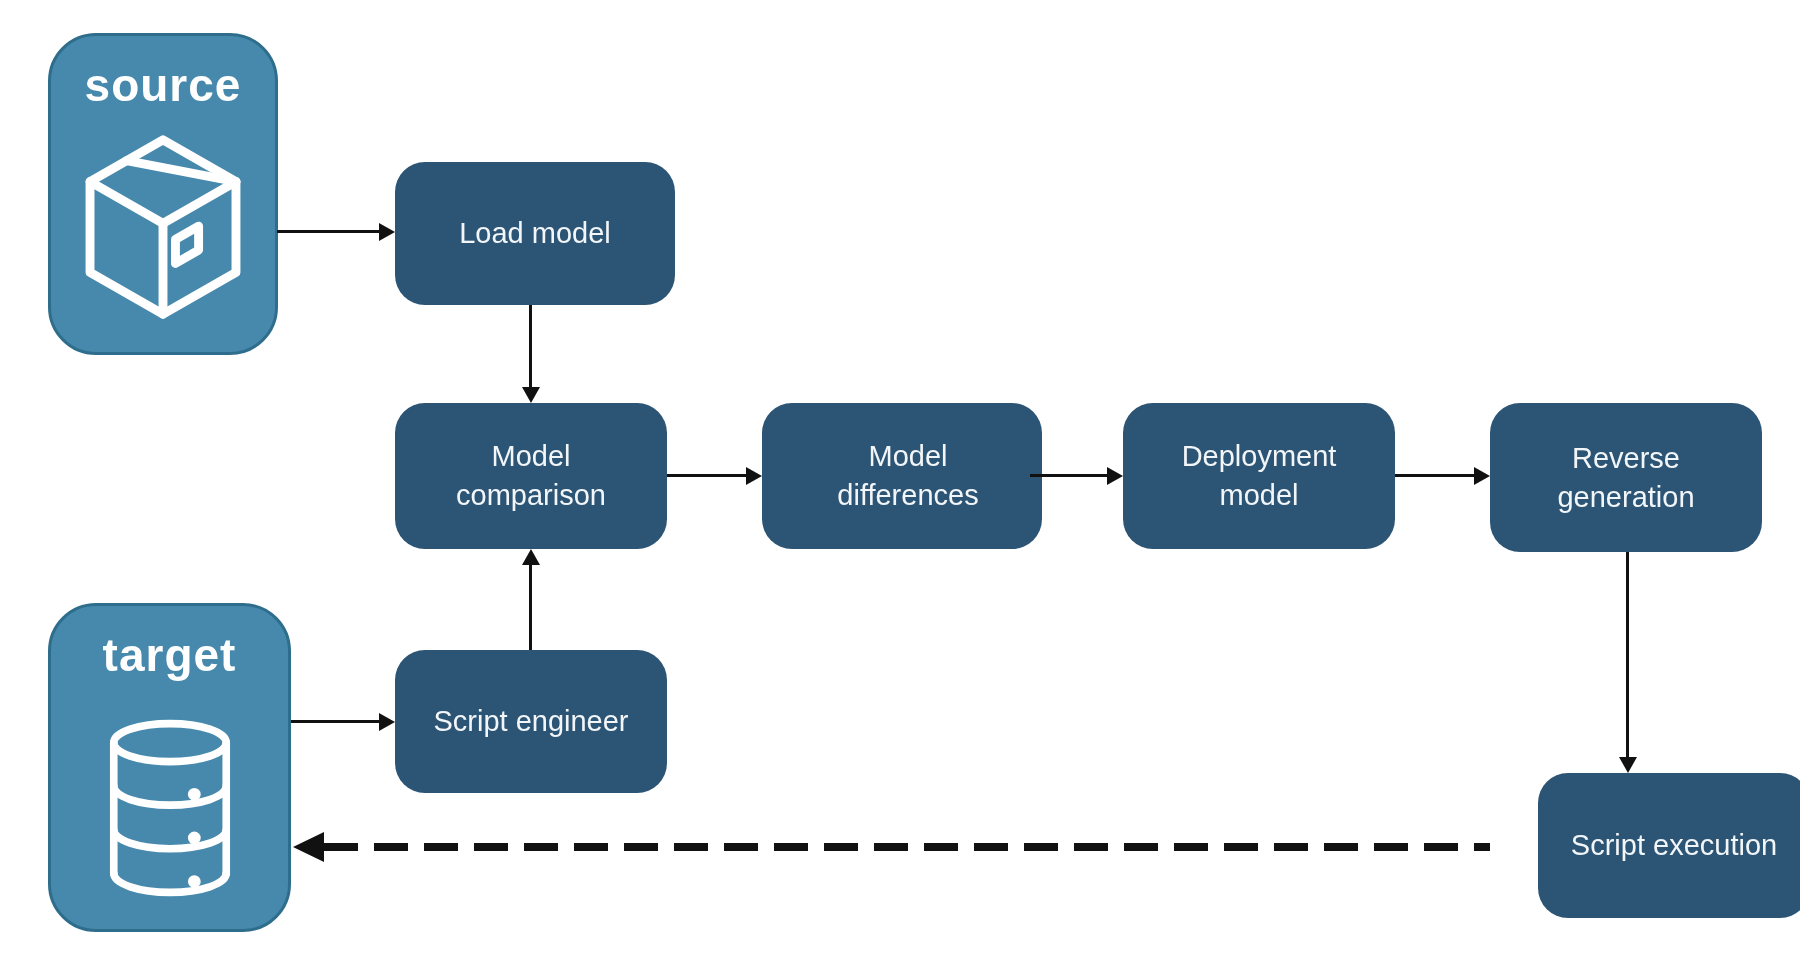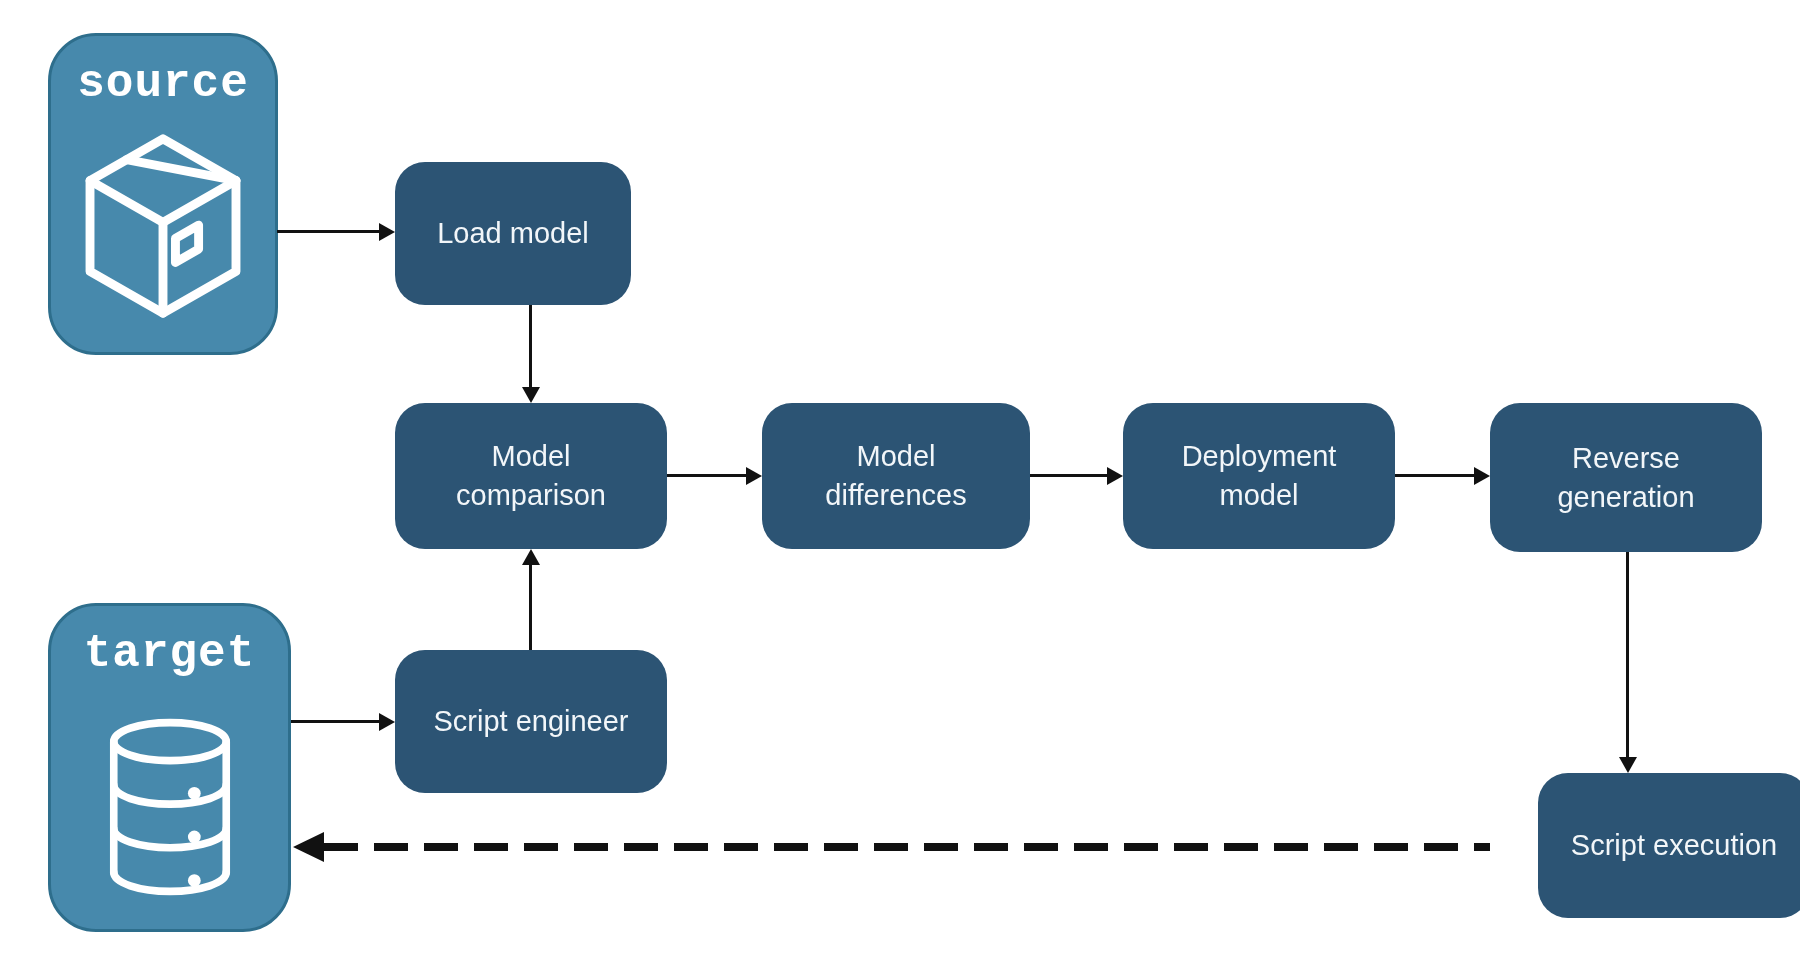--- a/index.html
+++ b/index.html
@@ -5,39 +5,39 @@
   html,body{margin:0;padding:0;background:#ffffff;}
   .canvas{
     position:relative;width:1800px;height:959px;background:#ffffff;
     font-family:"Liberation Sans", sans-serif;overflow:hidden;
   }
 
   
   .endpoint{
     position:absolute;background:#4789AC;border:3px solid #2E6E8C;
     border-radius:48px;box-sizing:border-box;color:#ffffff;
-    display:flex;flex-direction:column;align-items:center;font-family:Liberation Mono, monospace;
+    display:flex;flex-direction:column;align-items:center;
   }
   .ep-label{font-weight:bold;font-size:46px;margin-top:22px;letter-spacing:1px;}
   .ep-icon{flex:1;display:flex;align-items:center;justify-content:center;width:100%;}
   #ep-source{left:48px;top:33px;width:230px;height:322px;}
   #ep-target{left:48px;top:603px;width:243px;height:329px;gap:18px;}
   #ep-source .ep-icon svg{width:178px;height:190px;margin-bottom:10px;}
   #ep-target .ep-icon svg{width:152px;height:212px;margin-bottom:14px;}
 
   
   .node{
     position:absolute;background:#2C5474;border-radius:30px;color:#F2F6F9;
     display:flex;align-items:center;justify-content:center;text-align:center;
     font-size:29px;line-height:1.33;
   }
   .node-label{width:212px;}
-  #n-load{left:395px;top:162px;width:236px;height:143px;}
+  #n-load{left:395px;top:162px;width:280px;height:143px;}
   #n-comparison{left:395px;top:403px;width:272px;height:146px;align-items:center;}
-  #n-differences{left:762px;top:403px;width:268px;height:146px;}
+  #n-differences{left:762px;top:403px;width:268px;height:146px;padding-left:12px;}
   #n-deployment{left:1123px;top:403px;width:272px;height:146px;}
   #n-scriptgen{left:1490px;top:403px;width:272px;height:149px;}
   #n-reveng{left:395px;top:650px;width:272px;height:143px;}
   #n-scriptexec{left:1490px;top:773px;width:272px;height:145px;margin-left:48px;}
 
   
   .arrow{position:absolute;background:#111111;}
   .arrow-h{height:3px;}
   .arrow-v{width:3px;}
   .head-right::after{

